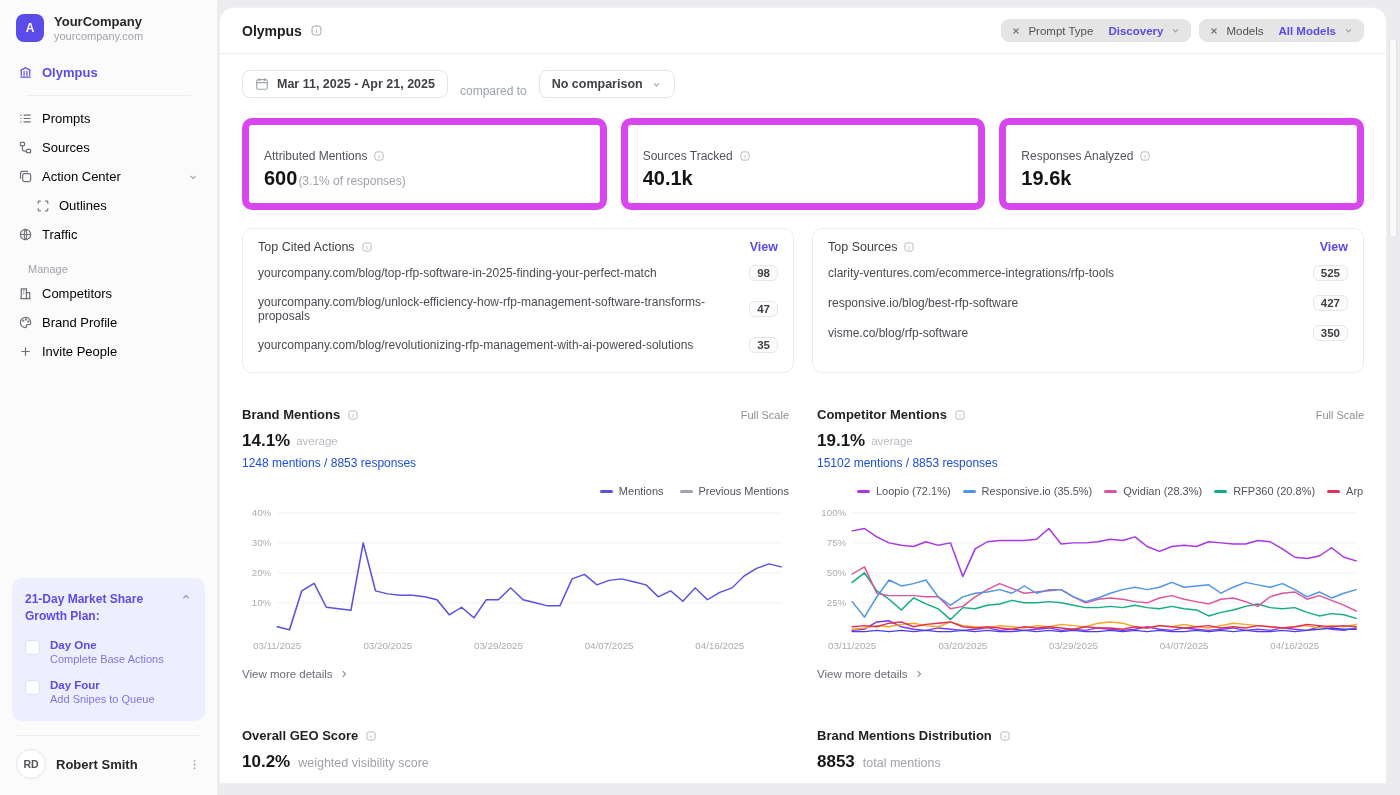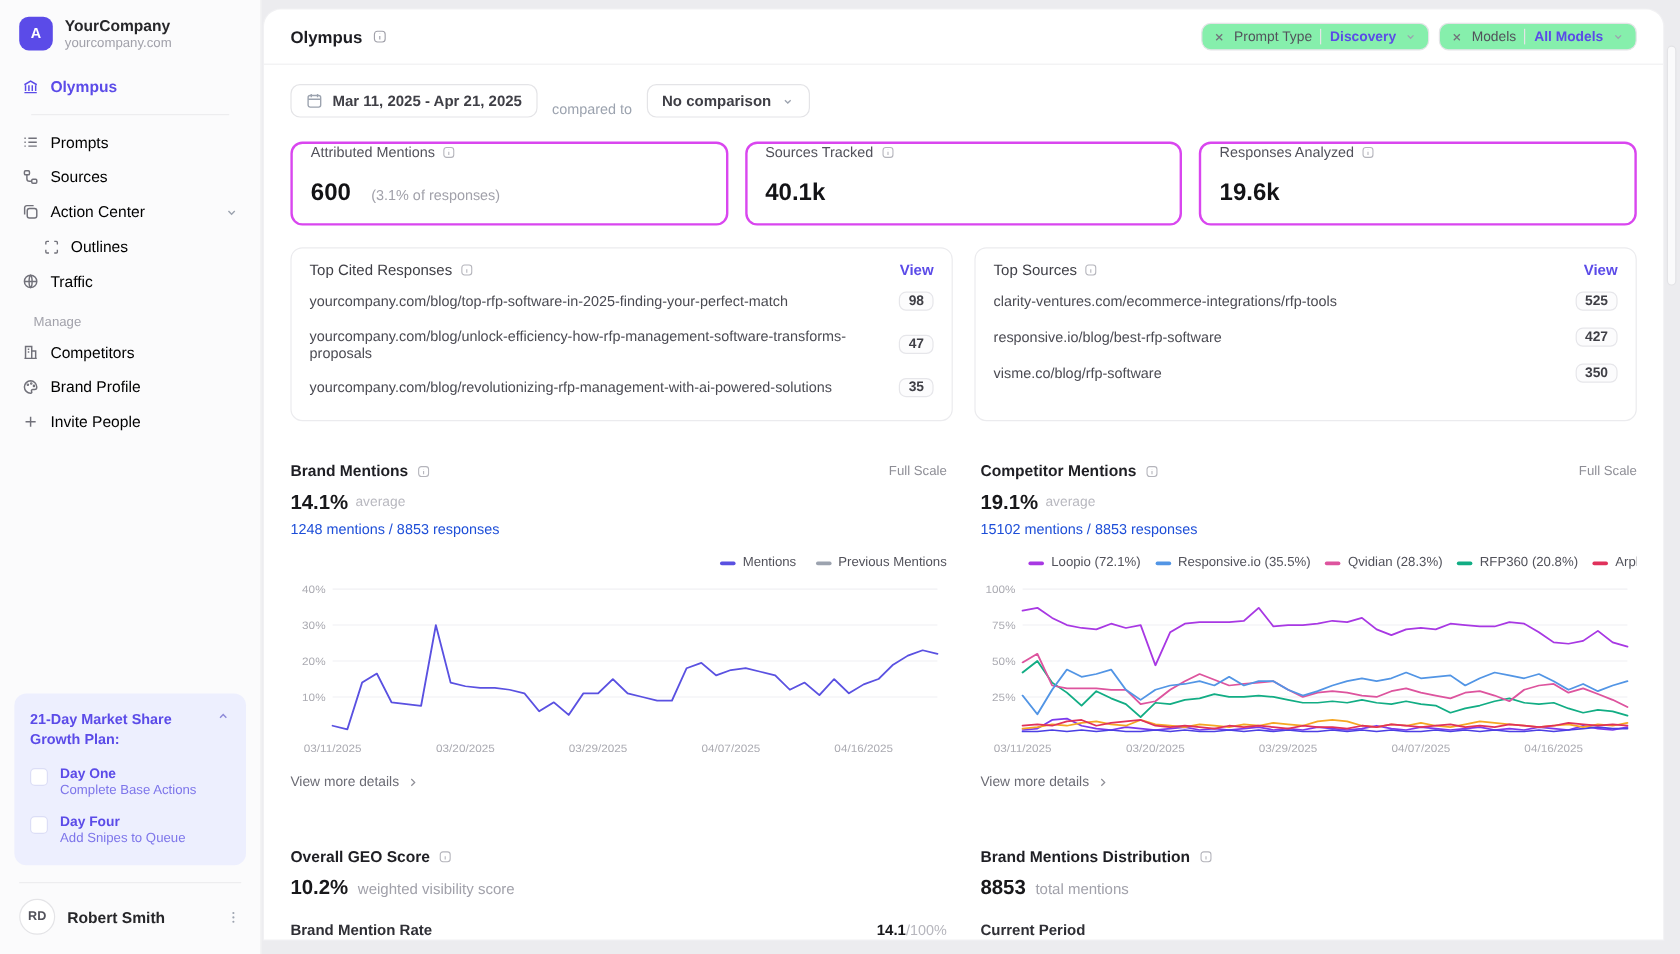--- a/index.html
+++ b/index.html
@@ -36,39 +36,39 @@
   .user-name { font-size:13px; font-weight:bold; color:#27272A; }
   .kebab { margin-left:auto; color:#9CA3AF; font-size:14px; letter-spacing:0; cursor:pointer; }
 
   
   .main-wrap { flex:1; padding:8px 14px 12px 2px; height:795px; }
   .panel { background:#fff; border-radius:14px 14px 0 0; height:775px; overflow:hidden; box-shadow:0 0 0 1px #F1F1F3; display:flex; flex-direction:column; }
   .panel-header { display:flex; align-items:center; padding:11px 22px; border-bottom:1px solid #F0F0F2; }
   .page-title { font-size:14px; font-weight:bold; color:#1C1C21; }
   .hd-left { display:flex; align-items:center; gap:8px; }
   .hd-right { margin-left:auto; display:flex; gap:8px; }
-  .filter-pill { display:flex; align-items:center; gap:7px; border:1px solid #E4E4E7; border-radius:8px; padding:4px 9px; background:#86efac; cursor:pointer; }
+  .filter-pill { display:flex; align-items:center; gap:7px; border:1px solid #E4E4E7; border-radius:8px; padding:4px 9px; background:#e5e5e5; cursor:pointer; }
   .filter-pill .x { color:#71717A; display:flex; }
   .filter-pill .flabel { font-size:11.5px; color:#52525B; }
   .filter-pill .fsep { width:1px; height:13px; background:#E4E4E7; }
   .filter-pill .fval { font-size:11.5px; font-weight:bold; color:#5B4BE8; }
   .filter-pill .chev { color:#9CA3AF; display:flex; }
 
   .content { padding:16px 22px 0; flex:1; overflow:hidden; }
   .toolbar { display:flex; align-items:flex-end; gap:12px; }
   .date-btn { display:flex; align-items:center; gap:8px; border:1px solid #E4E4E7; border-radius:8px; padding:6px 12px; font-size:12.5px; font-weight:bold; color:#3F3F46; background:#fff; cursor:pointer; }
   .date-btn .ic { color:#9CA3AF; display:flex; }
   .compared { font-size:12px; color:#9CA3AF; }
   .cmp-select { display:flex; align-items:center; gap:8px; border:1px solid #E4E4E7; border-radius:8px; padding:6px 12px; font-size:12.5px; font-weight:bold; color:#3F3F46; background:#fff; cursor:pointer; }
   .cmp-select .chev { color:#9CA3AF; display:flex; }
 
   .kpi-row { display:flex; gap:14px; margin-top:20px; }
-  .kpi-card { flex:1; border:2px solid #d946ef; border-radius:10px; padding:0 15px 13px; }
+  .kpi-card { flex:1; border:7px solid #d946ef; border-radius:10px; padding:24px 15px 13px; }
   .kpi-label-row { display:flex; align-items:center; gap:6px; font-size:12px; color:#52525B; }
-  .kpi-value-row { margin-top:16px; display:flex; align-items:baseline; gap:17px; }
+  .kpi-value-row { margin-top:4px; display:flex; align-items:baseline; gap:1px; }
   .kpi-value { font-size:20px; font-weight:bold; color:#131316; }
   .kpi-suffix { font-size:12px; color:#A1A1AA; }
 
   .lists-row { display:flex; gap:18px; margin-top:18px; }
   .list-card { flex:1; border:1px solid #EBEBEE; border-radius:10px; padding:11px 15px 12px; }
   .list-head { display:flex; align-items:center; gap:6px; padding-bottom:4px; }
   .list-title { font-size:12.5px; color:#3F3F46; }
   .view-link { margin-left:auto; font-size:12.5px; font-weight:bold; color:#5B4BE8; cursor:pointer; }
   .list-row { display:flex; align-items:center; padding:7px 0; }
   .list-url { font-size:12px; color:#4B4B53; }
@@ -365,21 +365,21 @@
               </div>
             <div class="kpi-value-row">
                 <span class="kpi-value">19.6k</span>
               </div>
           </div>
         </div>
 
         <div class="lists-row">
           <div class="list-card">
             <div class="list-head">
-              <span class="list-title">Top Cited Responses</span>
+              <span class="list-title">Top Cited Actions</span>
               <span class="ic" style="color:#B4B4BB">
                   <svg width="12" height="12" viewBox="0 0 16 16" fill="none" stroke="currentColor" stroke-width="1.2">
                     <rect x="2.5" y="2.5" width="11" height="11" rx="3"></rect>
                     <path d="M8 7.3V11M8 5.1v.2"></path>
                   </svg>
                 </span>
               <span class="view-link">View</span>
             </div>
             <div class="list-row">
                 <span class="list-url">yourcompany.com/blog/top-rfp-software-in-2025-finding-your-perfect-match</span>

